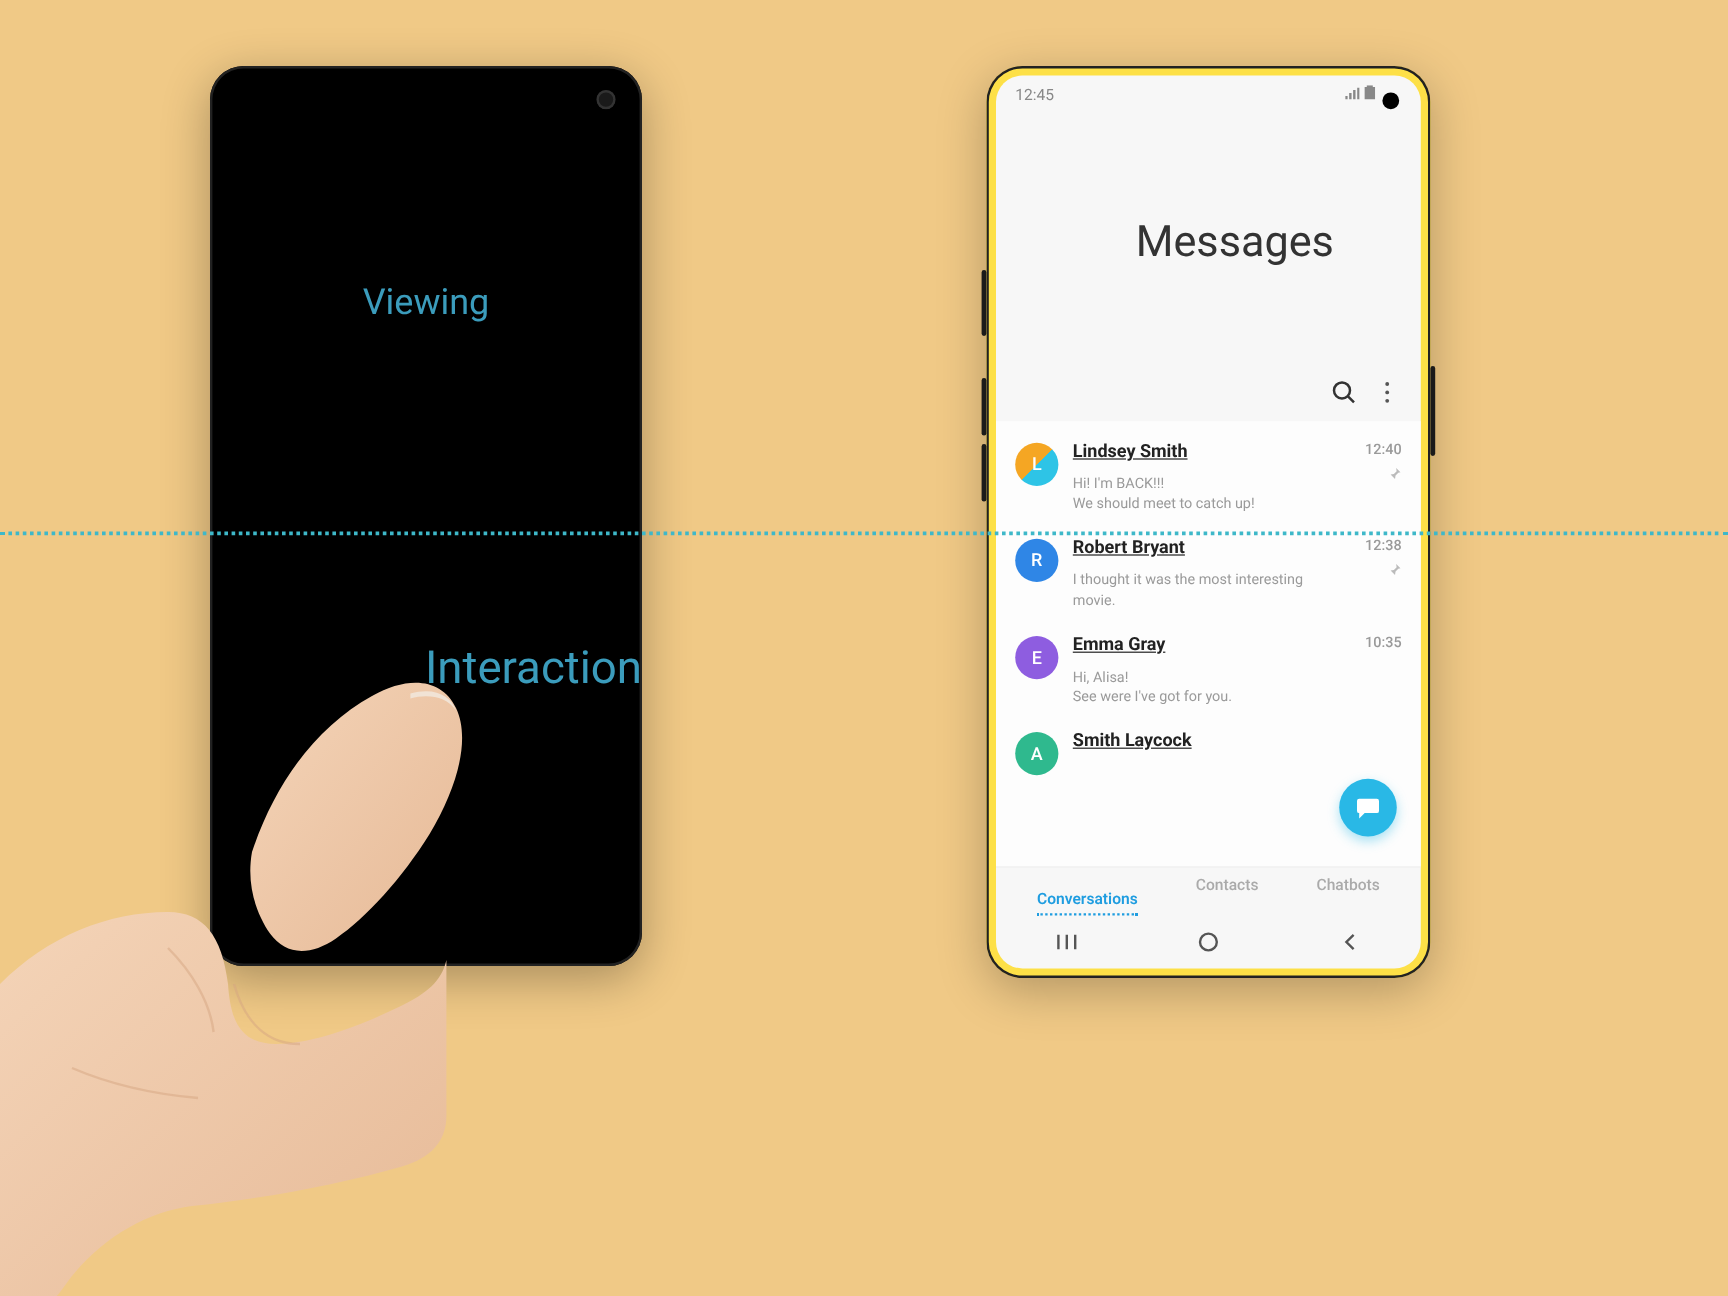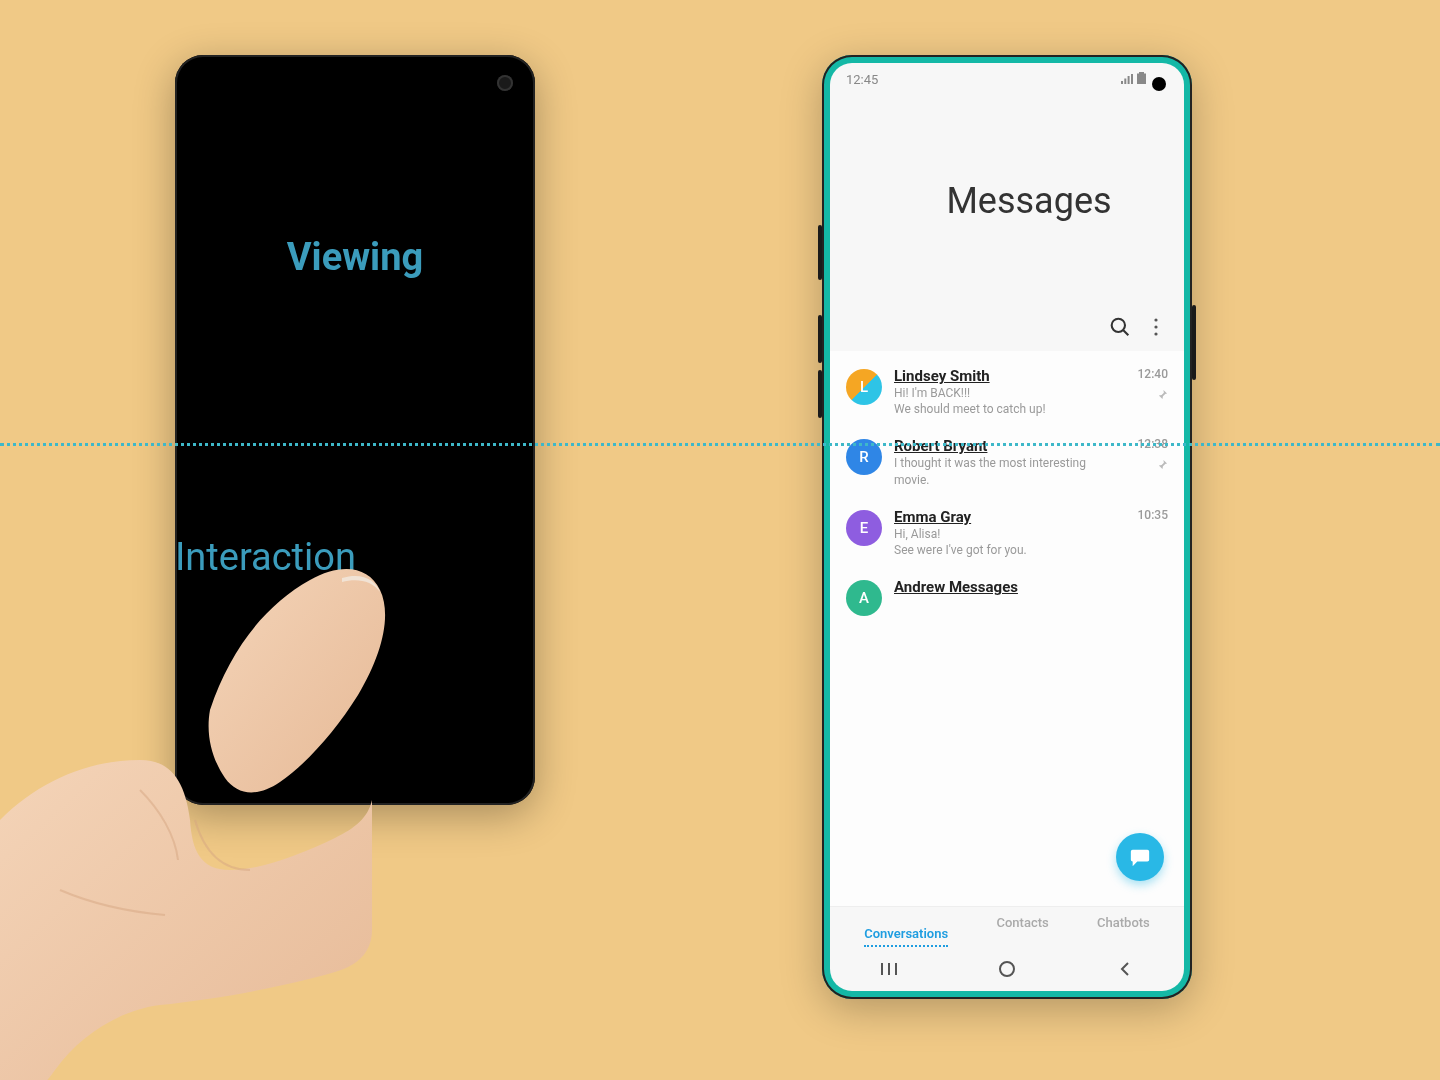--- a/index.html
+++ b/index.html
@@ -40,47 +40,47 @@
     background:#1a1a1a;
     border-radius:50%;
     box-shadow:inset 0 0 0 2px #333;
   }
   .side-btn { position:absolute; background:#111; border-radius:4px; }
   .viewing {
     position:absolute;
     top:180px; left:0; right:0;
     text-align:center;
     color:#3b9cbc;
-    font-size:38px;
-    font-weight:700;
+    font-size:30px;
+    font-weight:400;
   }
   .interaction {
     position:absolute;
     top:480px; left:0; right:0;
-    text-align:left;
+    text-align:right;
     color:#3b9cbc;
     font-size:38px;
     font-weight:400;
   }
   
   .hand {
     position:absolute;
     left:0; top:460px;
     width:620px; height:640px;
     z-index:25;
     pointer-events:none;
   }
   
   .phone-right {
     position:absolute;
     left:822px;
     top:55px;
     width:370px;
-    height:944px;
-    background:#14b8a6;
+    height:760px;
+    background:#fde047;
     border-radius:30px;
     padding:8px;
     box-shadow: 0 10px 40px rgba(0,0,0,.25), inset 0 0 0 2px #222;
     z-index:20;
   }
   .phone-right .side-btn { background:#1a1a1a; }
   .pr-bixby{ left:-4px; top:170px; width:4px; height:55px;}
   .pr-volup{ left:-4px; top:260px; width:4px; height:48px;}
   .pr-voldn{ left:-4px; top:315px; width:4px; height:48px;}
   .pr-power{ right:-4px; top:250px; width:4px; height:75px;}
@@ -139,21 +139,21 @@
     display:flex;align-items:center;justify-content:center;
     color:#fff;font-weight:500;font-size:15px;
     margin-top:2px;
   }
   .av-l{ background:linear-gradient(135deg,#f5a623 50%,#2ec4e6 50%);}
   .av-r{ background:#2f86e6;}
   .av-e{ background:#8e5de0;}
   .av-a{ background:#2fb98e;}
   .row-main{ flex:1; min-width:0;}
   .row-name{ font-size:15px; font-weight:700; color:#222;text-decoration:underline;}
-  .row-preview{ font-size:12px; color:#9a9a9a; line-height:1.35; margin-top:0;}
+  .row-preview{ font-size:12px; color:#9a9a9a; line-height:1.35; margin-top:10px;}
   .row-side{
     text-align:right;
     display:flex;flex-direction:column;align-items:flex-end;gap:8px;
     min-width:44px;
   }
   .row-time{ font-size:12px; color:#9a9a9a; font-weight:500;}
   .pin{ width:11px;height:11px; color:#bbb;}
   .pin svg{display:block;}
   .float-btn{
     position:absolute;
@@ -327,21 +327,21 @@
           </div>
         </div>
         <div class="row-side">
           <div class="row-time">10:35</div>
         </div>
       </div>
 
       <div class="row">
         <div class="avatar av-a">A</div>
         <div class="row-main">
-          <div class="row-name">Andrew Messages</div>
+          <div class="row-name">Smith Laycock</div>
         </div>
         <div class="row-side">
           <div class="row-time"></div>
         </div>
       </div>
     </div>
 
     <div class="float-btn">
       <svg width="22" height="22" viewBox="0 0 24 24">
           <path fill="#fff" d="M4 4h16a2 2 0 0 1 2 2v9a2 2 0 0 1-2 2H9l-5 5v-5H4a2 2 0 0 1-2-2V6a2 2 0 0 1 2-2z"></path>

